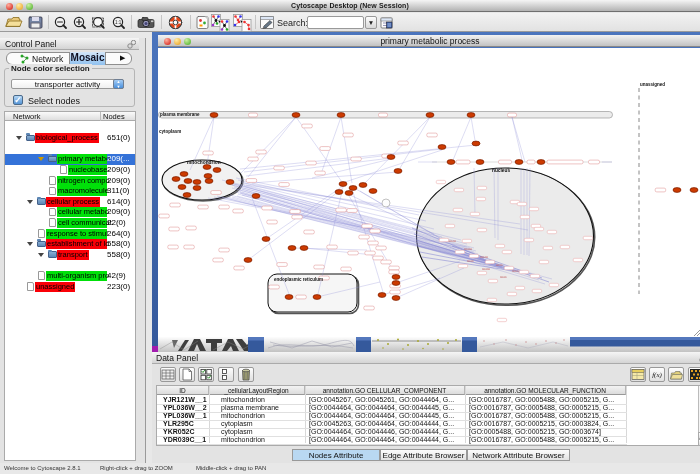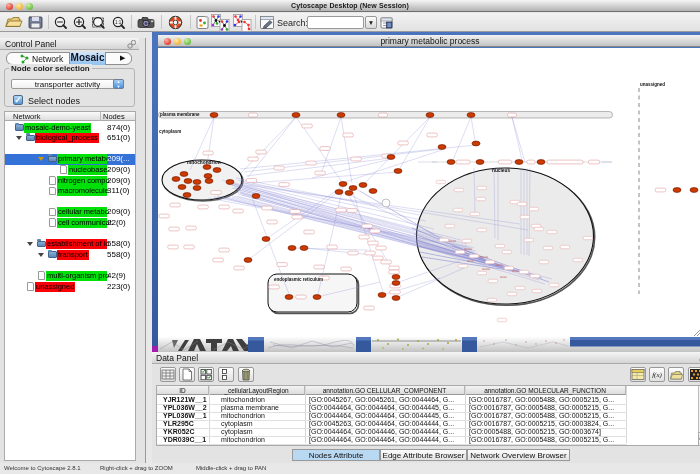--- a/index.html
+++ b/index.html
@@ -223,25 +223,20 @@
   <div id="combo" class="abs">transporter activity</div>
   <div id="combobtn" class="abs">▲<br>▼</div>
   <div id="checkbox" class="abs">✓</div>
   <div id="checklbl" class="abs">Select nodes</div>
   <div id="treepanel" class="abs">
     <div id="treehead" class="abs">
         <span class="c1">Network</span>
         <span class="c2">Nodes</span>
         <span class="cd"></span>
       </div>
-<div class="trow" style="top:10.5px;">
-        <span class="fold" style="left:10px"></span>
-        <span class="lbl gbg" style="left:19px;max-width:83px;">mosaic-demo-yeast</span>
-        <span class="num" style="">874(0)</span>
-      </div>
 <div class="trow" style="top:21.1px;">
         <span class="arr" style="left:11px;"></span>
         <span class="fold" style="left:21px"></span>
         <span class="lbl rbg" style="left:30px;max-width:72px;">biological_process</span>
         <span class="num" style="">651(0)</span>
       </div>
 <div class="trow" style="top:42.3px;background:#3472d8;">
         <span class="arr" style="left:33px;border-top-color:#c90;"></span>
         <span class="fold" style="left:43px"></span>
         <span class="lbl gbg" style="left:52px;max-width:50px;">primary metabo</span>
@@ -255,29 +250,40 @@
 <div class="trow" style="top:63.5px;">
         <span class="file" style="left:44px"></span>
         <span class="lbl gbg" style="left:52px;max-width:50px;">nitrogen compo</span>
         <span class="num" style="">209(0)</span>
       </div>
 <div class="trow" style="top:74.1px;">
         <span class="file" style="left:44px"></span>
         <span class="lbl gbg" style="left:52px;max-width:50px;">macromolecule</span>
         <span class="num" style="">311(0)</span>
       </div>
+<div class="trow" style="top:84.7px;">
+        <span class="arr" style="left:22px;"></span>
+        <span class="fold" style="left:32px"></span>
+        <span class="lbl rbg" style="left:41px;max-width:61px;">cellular process</span>
+        <span class="num" style="">614(0)</span>
+      </div>
 <div class="trow" style="top:95.3px;">
         <span class="file" style="left:44px"></span>
         <span class="lbl gbg" style="left:52px;max-width:50px;">cellular metabo</span>
         <span class="num" style="">209(0)</span>
       </div>
 <div class="trow" style="top:105.9px;">
         <span class="file" style="left:44px"></span>
         <span class="lbl gbg" style="left:52px;max-width:50px;">cell communicat</span>
         <span class="num" style="">22(0)</span>
+      </div>
+<div class="trow" style="top:116.5px;">
+        <span class="file" style="left:33px"></span>
+        <span class="lbl gbg" style="left:41px;max-width:61px;">response to stimul</span>
+        <span class="num" style="">264(0)</span>
       </div>
 <div class="trow" style="top:127.1px;">
         <span class="arr" style="left:22px;"></span>
         <span class="fold" style="left:32px"></span>
         <span class="lbl rbg" style="left:41px;max-width:61px;">establishment of lo</span>
         <span class="num" style="">558(0)</span>
       </div>
 <div class="trow" style="top:137.7px;">
         <span class="arr" style="left:33px;"></span>
         <span class="fold" style="left:43px"></span>
@@ -761,21 +767,21 @@
         <div class="td" style="left:312px;top:50px;width:155px;">[GO:0016787, GO:0005488, GO:0005215, G...</div>
         <div class="rowline" style="top:58px;"></div>
     <div class="abs" style="left:541px;top:0;width:9px;height:59px;background:#f4f4f4;border-left:1px solid #bbb;"></div>
     <div class="abs" style="left:542.5px;top:11px;width:6px;height:13px;background:linear-gradient(90deg,#7fb2ea,#4a8bdc);border-radius:3px;border:0.5px solid #668;"></div>
     <div class="abs" style="left:541px;top:46px;width:9px;height:7px;background:linear-gradient(#fff,#ddd);border:1px solid #aaa;font-size:4px;text-align:center;line-height:6px;color:#333;">▲</div>
     <div class="abs" style="left:541px;top:53px;width:9px;height:7px;background:linear-gradient(#fff,#ddd);border:1px solid #aaa;font-size:4px;text-align:center;line-height:6px;color:#333;">▼</div>
   </div>
   <div id="dtabs" class="abs">
         <div class="dtab" style="left:140px;width:88px;background:#b9d8f2;">Nodes Attribute Browser</div>
         <div class="dtab" style="left:228px;width:87px;">Edge Attribute Browser</div>
-        <div class="dtab" style="left:315px;width:103px;">Network Overview Browser</div>
+        <div class="dtab" style="left:315px;width:103px;">Network Attribute Browser</div>
       </div>
 </div>
 
 </div>
 <div id="status" class="abs">
   <span class="abs" style="left:4px;top:2px;">Welcome to Cytoscape 2.8.1</span>
   <span class="abs" style="left:100px;top:2px;">Right-click + drag to ZOOM</span>
   <span class="abs" style="left:196px;top:2px;">Middle-click + drag to PAN</span>
 </div>
 

